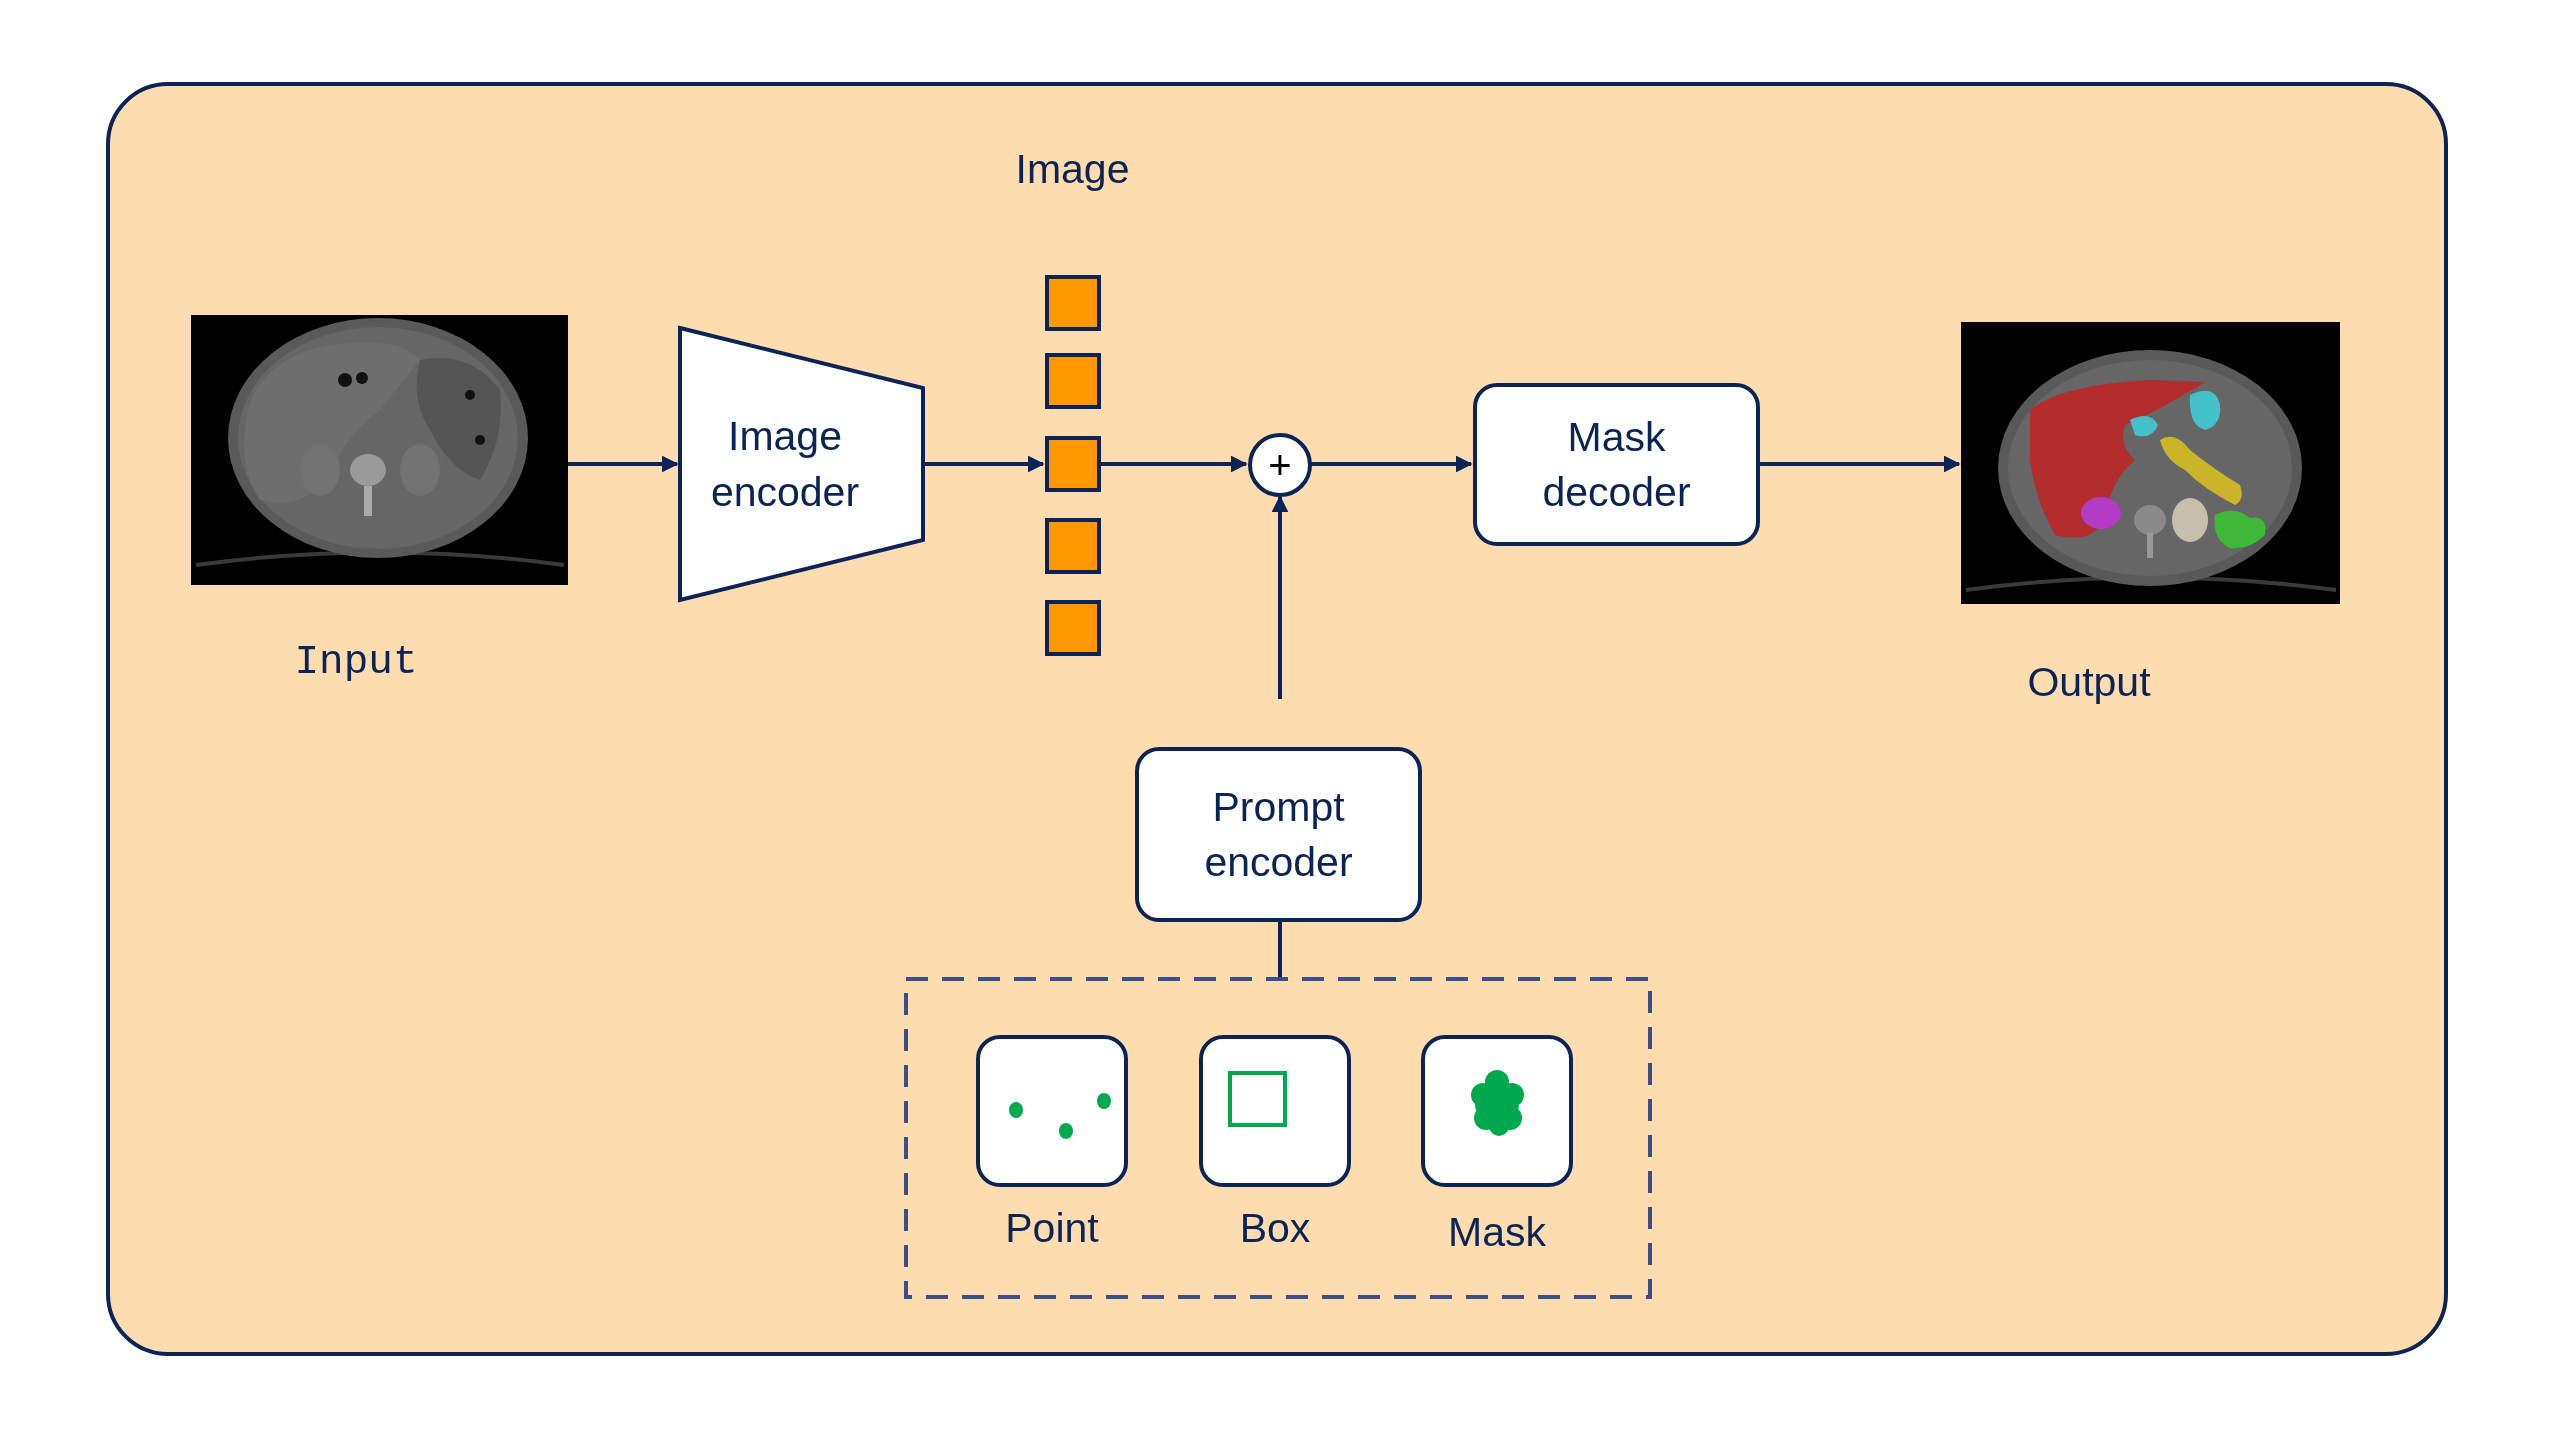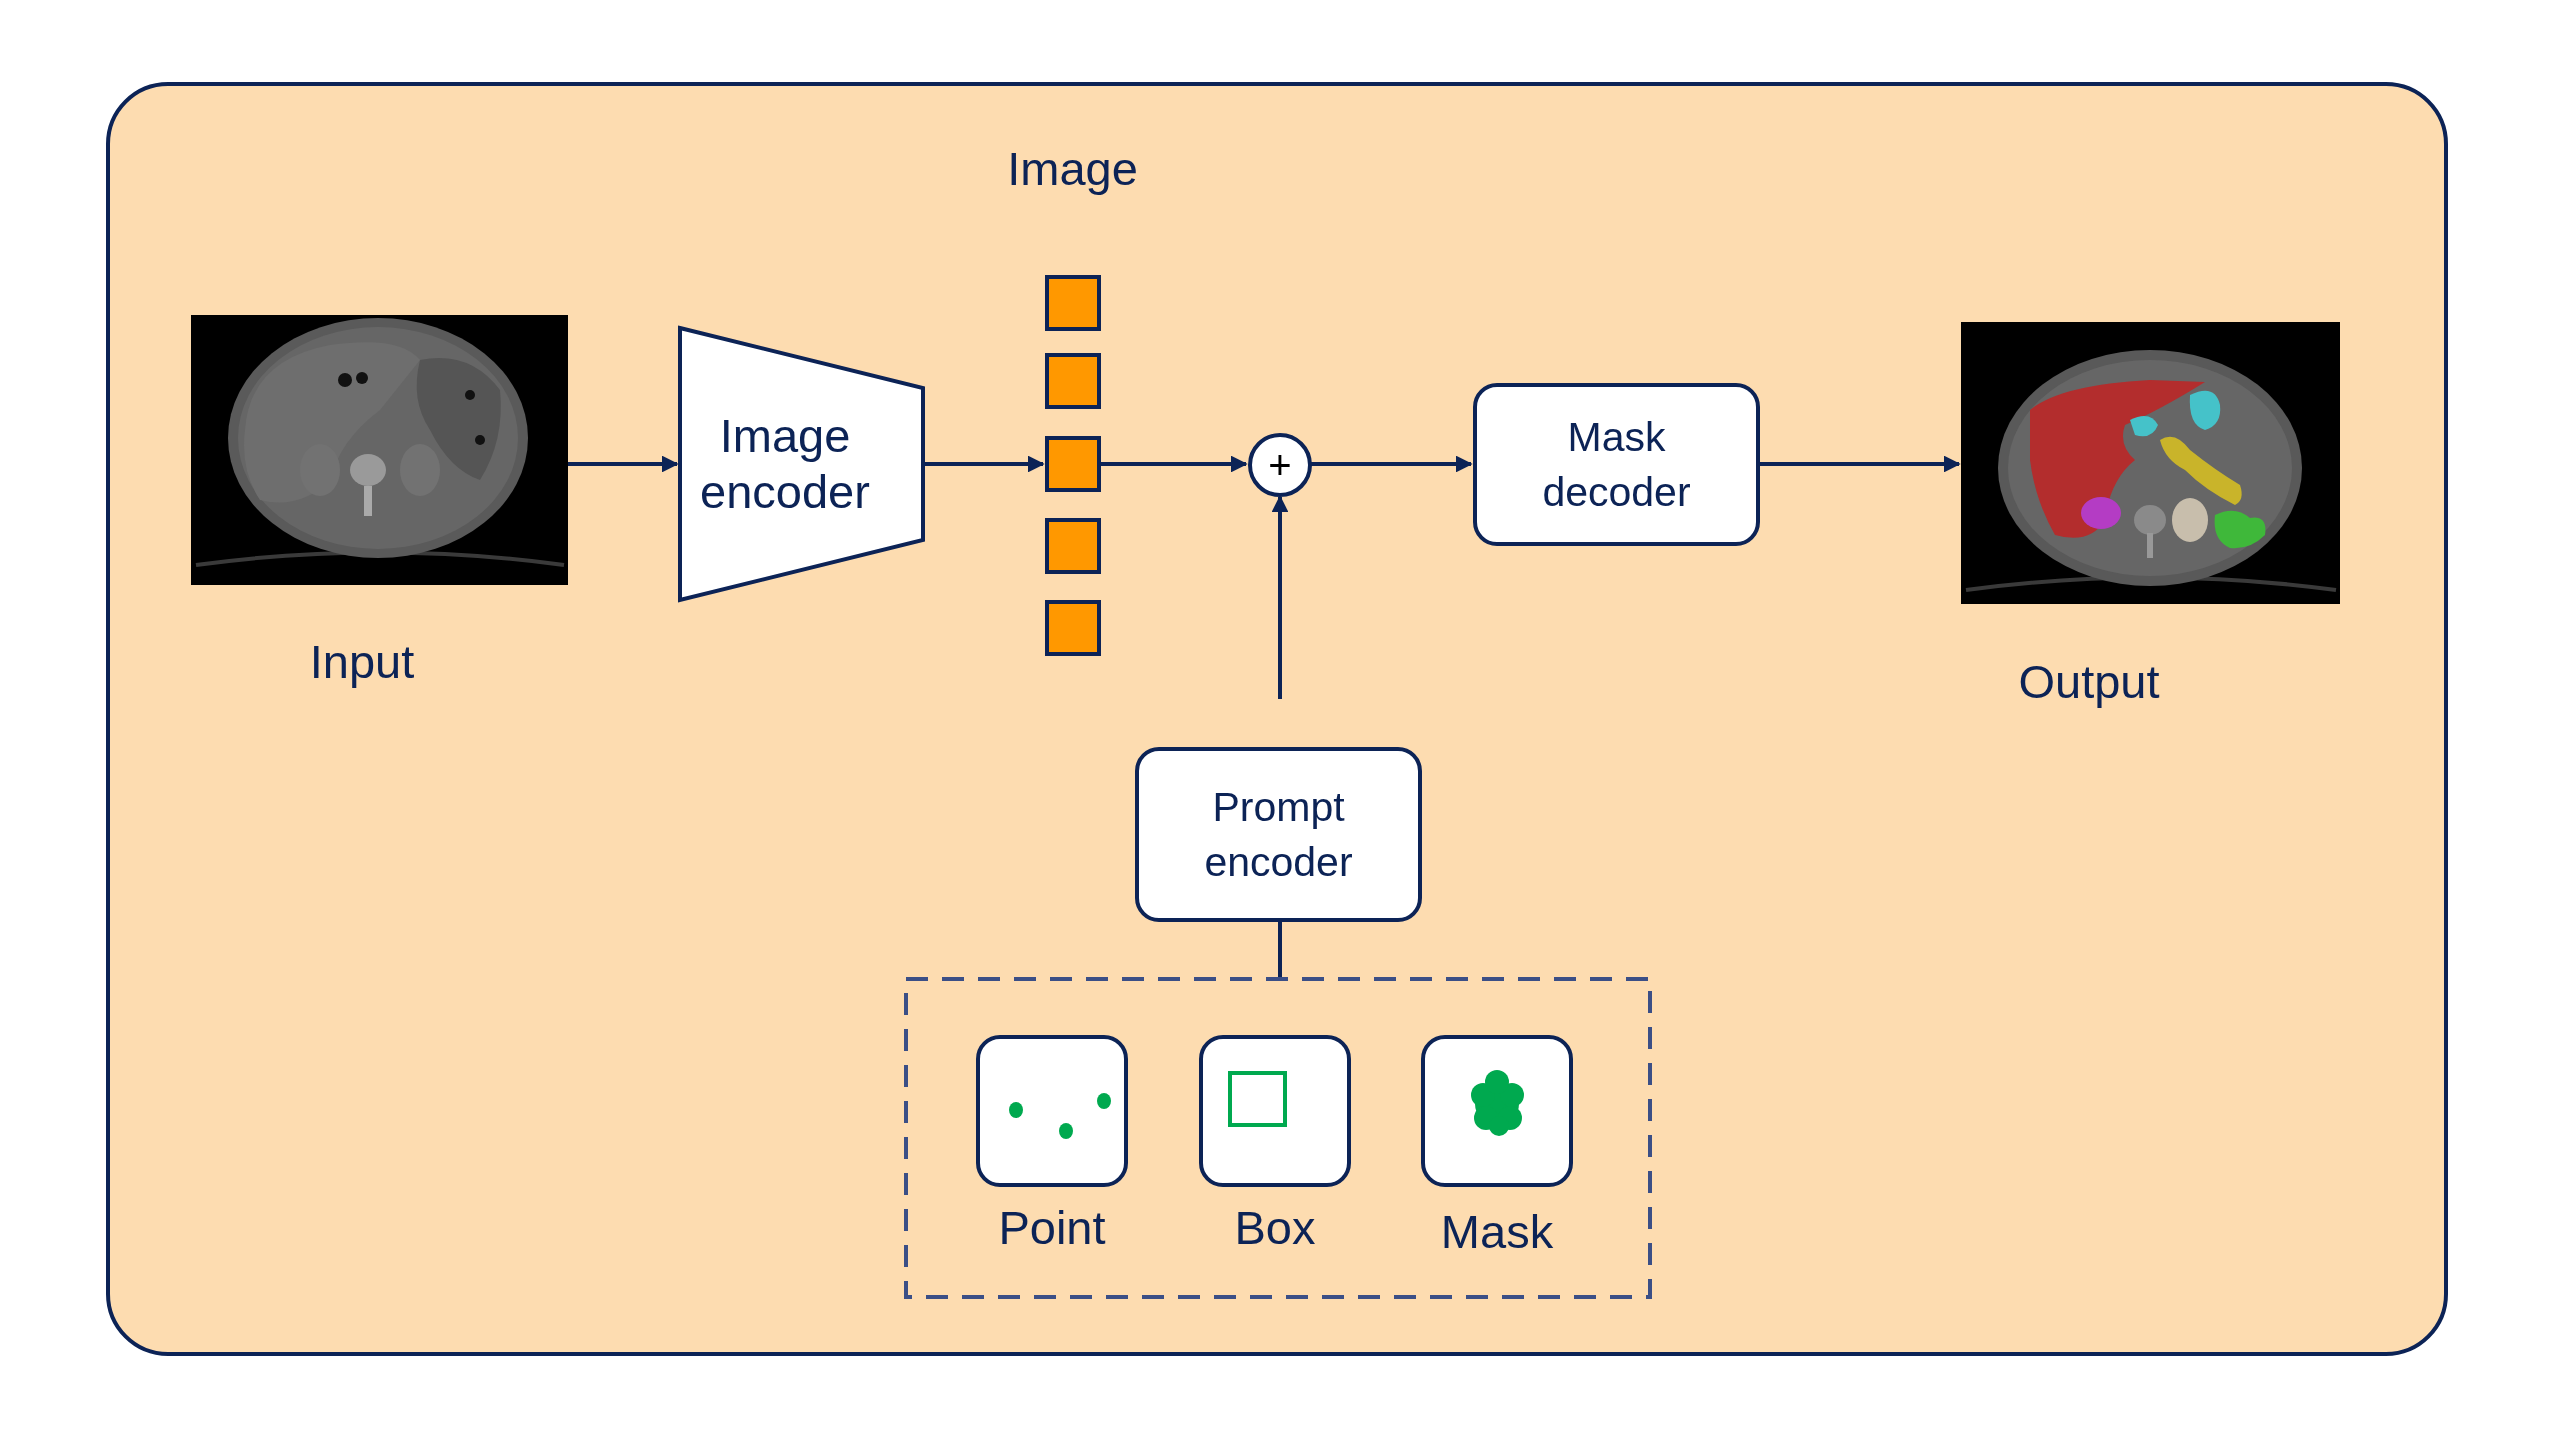--- a/index.html
+++ b/index.html
@@ -1,21 +1,21 @@
 <!DOCTYPE html>
 <html><head>
 <meta charset="utf-8">
 <style>
   html, body { margin:0; padding:0; background:#ffffff; }
   body { width:2560px; height:1440px; position:relative; overflow:hidden;
          font-family:"Liberation Sans", "DejaVu Sans", sans-serif; color:#0c2356; }
   #frame { position:absolute; left:106px; top:82px; width:2342px; height:1274px;
            background:#fddcb0; border:4px solid #0c2356; border-radius:62px; box-sizing:border-box; }
   svg#diagram { position:absolute; left:0; top:0; width:2560px; height:1440px; }
-  .lbl { position:absolute; font-size:47px; line-height:56px; text-align:center; color:#0c2356; white-space:nowrap; }
+  .lbl { position:absolute; font-size:41px; line-height:56px; text-align:center; color:#0c2356; white-space:nowrap; }
   .box { position:absolute; background:#ffffff; border:4px solid #0c2356; border-radius:24px; box-sizing:border-box;
          display:flex; flex-direction:column; align-items:center; justify-content:center; }
   .box span { font-size:41px; line-height:55px; color:#0c2356; }
   .ct { position:absolute; }
 </style>
 </head>
 <body>
 
 <div id="frame" style="z-index: 0;"></div>
 
@@ -128,21 +128,21 @@
 <div class="box" style="left: 1473px; top: 383px; width: 287px; height: 163px; z-index: 3;">
   <span>Mask</span>
   <span>decoder</span>
 </div>
 
 <div class="box" style="left: 1135px; top: 699px; width: 287px; height: 175px; z-index: 3; margin-top: 48px;">
   <span>Prompt</span>
   <span>encoder</span>
 </div>
 
-<div class="lbl" style="left: 262px; top: 634px; width: 200px; z-index: 3;">Input</div>
+<div class="lbl" style="left: 256px; top: 634px; width: 200px; z-index: 3; font-family: Liberation Mono, monospace;">Input</div>
 <div class="lbl" style="left: 1989px; top: 634px; width: 200px; z-index: 3; margin-top: 20px;">Output</div>
 
 <div class="box" style="left: 976px; top: 1035px; width: 152px; height: 152px; background: transparent; z-index: 3;"></div>
 <div class="box" style="left: 1199px; top: 1035px; width: 152px; height: 152px; background: transparent; z-index: 3;"></div>
 <div class="box" style="left: 1421px; top: 1035px; width: 152px; height: 152px; background: transparent; z-index: 3;"></div>
 
 <div class="lbl" style="left: 952px; top: 1200px; width: 200px; z-index: 3;">Point</div>
 <div class="lbl" style="left: 1175px; top: 1200px; width: 200px; z-index: 3;">Box</div>
 <div class="lbl" style="left: 1397px; top: 1204px; width: 200px; z-index: 3;">Mask</div>
 

